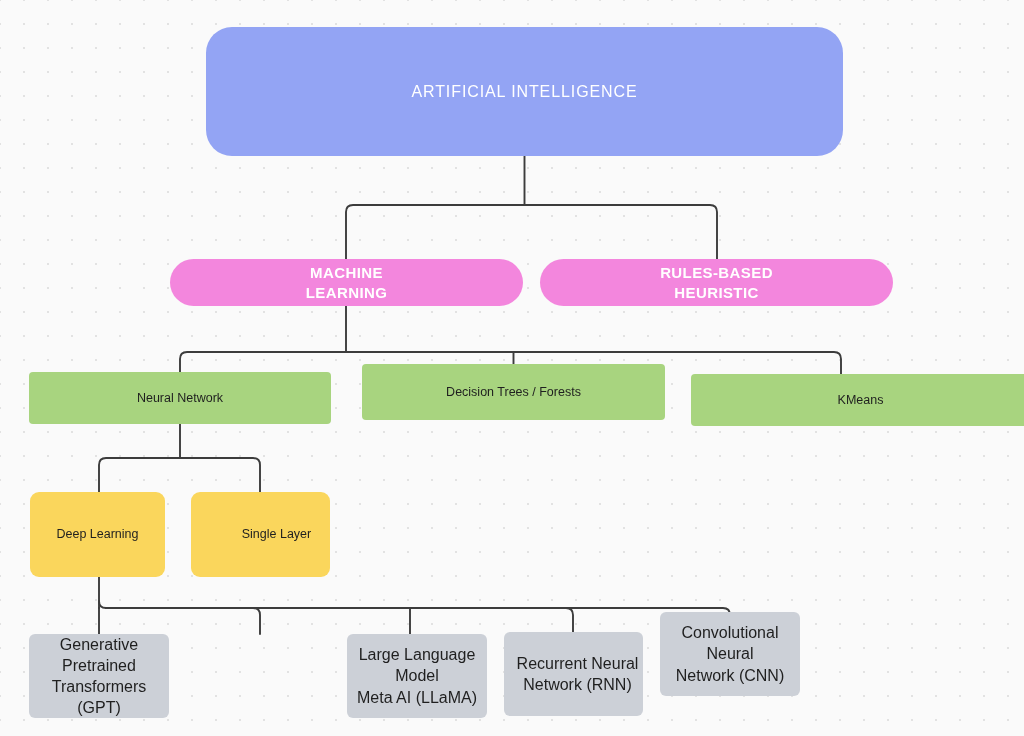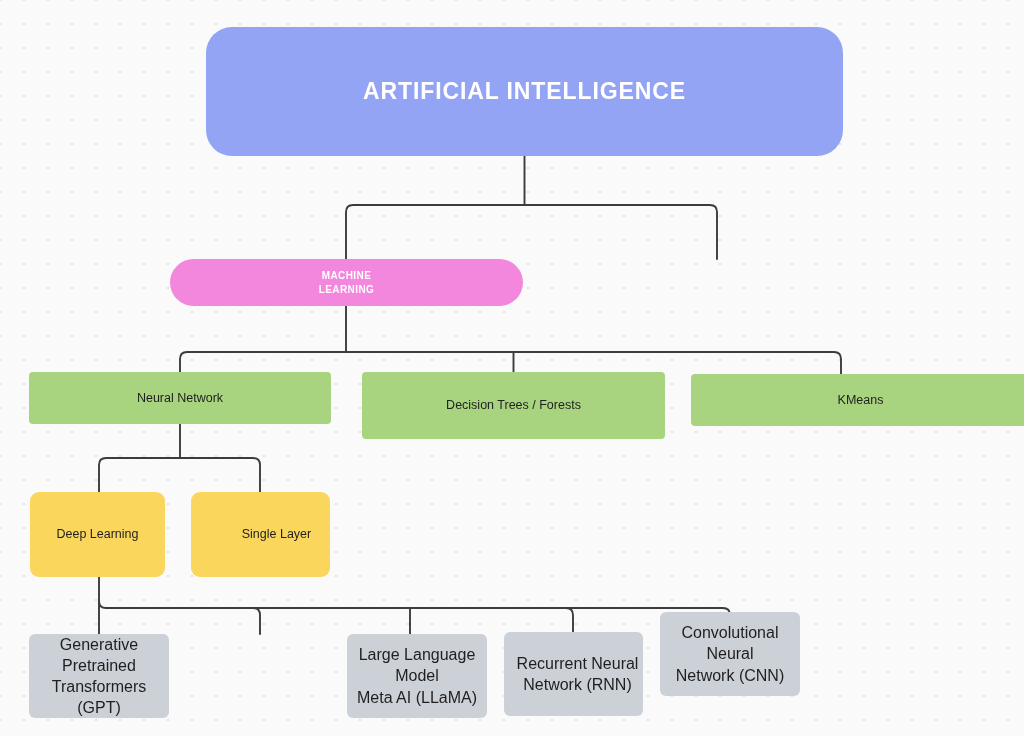--- a/index.html
+++ b/index.html
@@ -53,29 +53,29 @@
     line-height: 1.32;
     white-space: pre-line;
     z-index: 2;
   }
 
   
   .node.root {
     background-color: #93a4f4;
     border-radius: 26px;
     color: #ffffff;
-    font-size: 23px;
-    font-weight: bold;
+    font-size: 16px;
+    font-weight: normal;
     letter-spacing: 0.9px;
   }
   .node.pill {
     background-color: #f386dd;
     border-radius: 999px;
     color: #ffffff;
-    font-size: 10px;
+    font-size: 15px;
     font-weight: bold;
     letter-spacing: 0.4px;
   }
   .node.green {
     background-color: #a8d47f;
     border-radius: 4px;
     color: #1f1f1f;
     font-size: 12.5px;
     font-weight: normal;
   }
@@ -120,24 +120,26 @@
     <path d="M 106 608 L 410 608 L 410 634"></path>
     <path d="M 106 608 L 566 608 Q 573 608 573 615 L 573 632"></path>
     <path d="M 106 608 L 723 608 Q 730 608 730 615 L 730 630"></path>
   </svg>
 
   <div class="node root" style="left:206px; top:27px; width:637px; height:129px;">ARTIFICIAL INTELLIGENCE</div>
 
   <div class="node pill" style="left:170px; top:259px; width:353px; height:47px;">MACHINE
 LEARNING</div>
 
+  <div class="node pill" style="left:540px; top:259px; width:353px; height:47px;">RULES-BASED
+HEURISTIC</div>
 
   <div class="node green" style="left:29px; top:372px; width:302px; height:52px;">Neural Network</div>
 
-  <div class="node green" style="left:362px; top:372px; width:303px; height:67px;">Decision Trees / Forests</div>
+  <div class="node green" style="left:362px; top:364px; width:303px; height:56px;">Decision Trees / Forests</div>
 
   <div class="node green" style="left:691px; top:374px; width:339px; height:52px;">KMeans</div>
 
   <div class="node yellow" style="left:30px; top:492px; width:135px; height:85px;">Deep Learning</div>
 
   <div class="node yellow" style="left:191px; top:492px; width:139px; height:85px;padding-left:32px;">Single Layer</div>
 
   <div class="node grey" style="left:29px; top:634px; width:140px; height:84px;">Generative Pretrained
 Transformers (GPT)</div>
 

